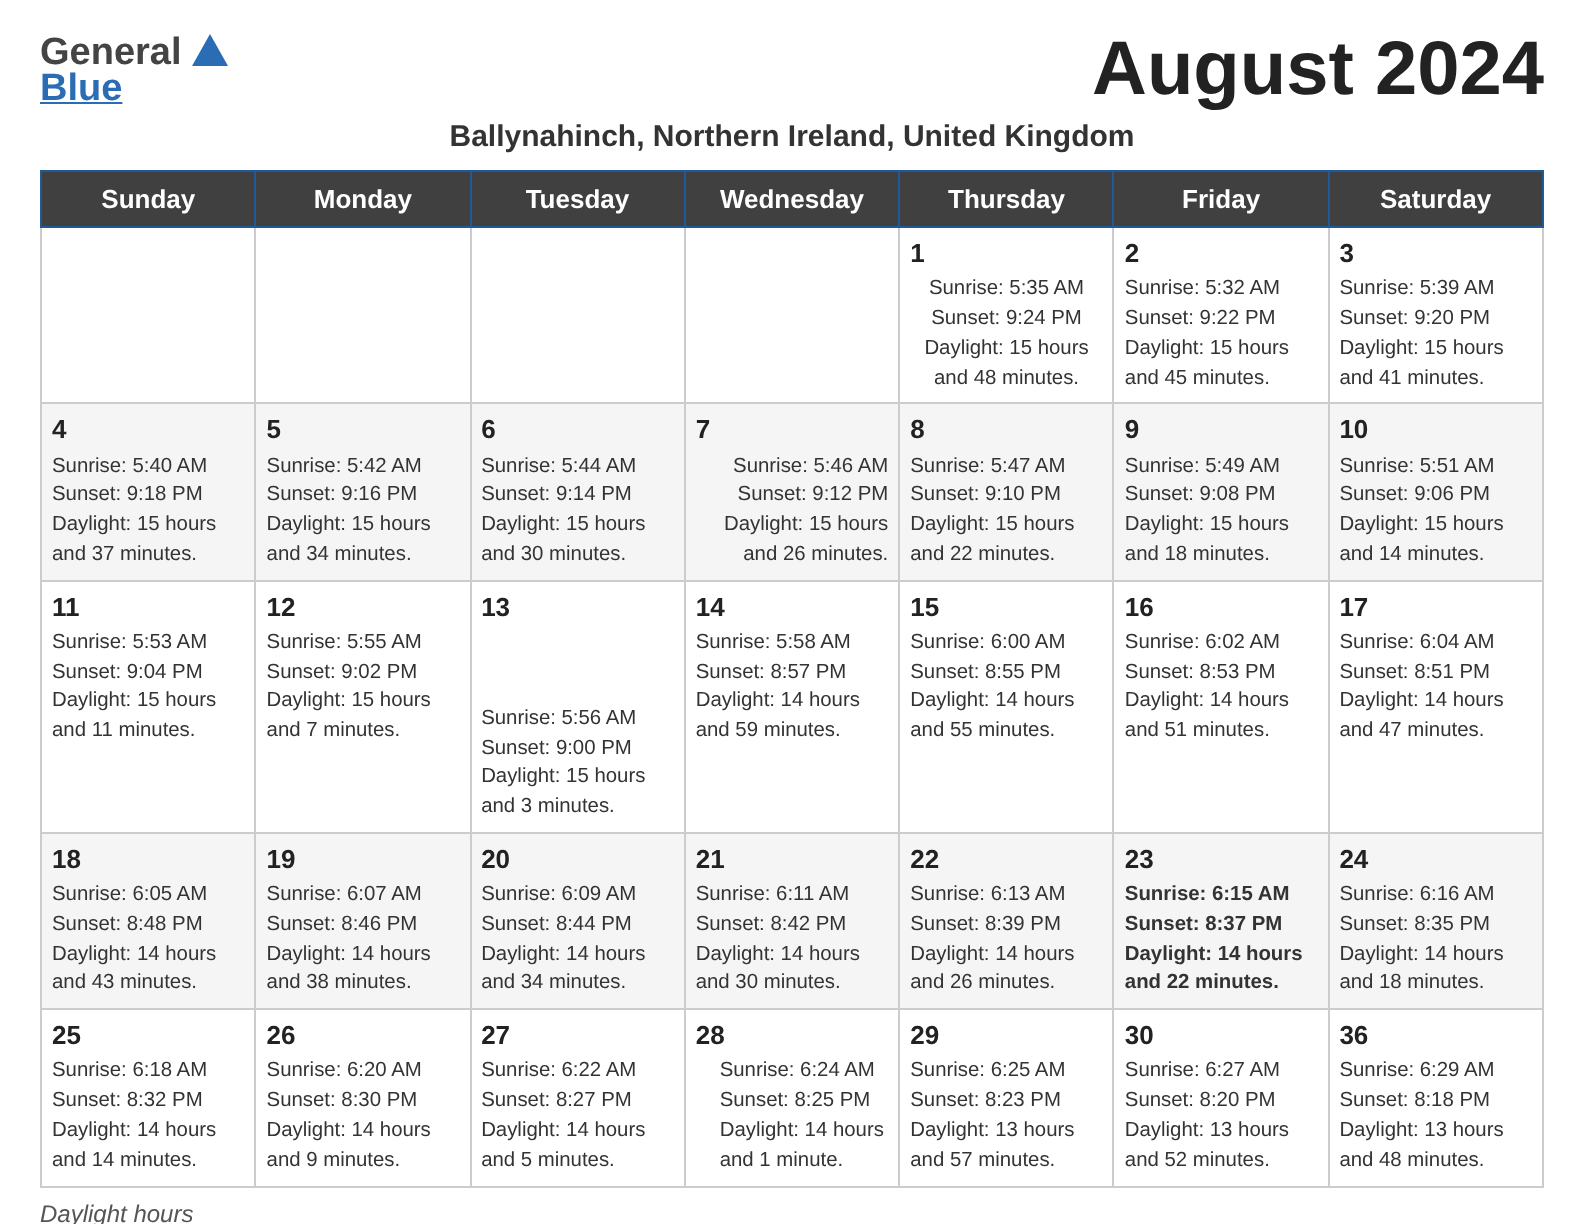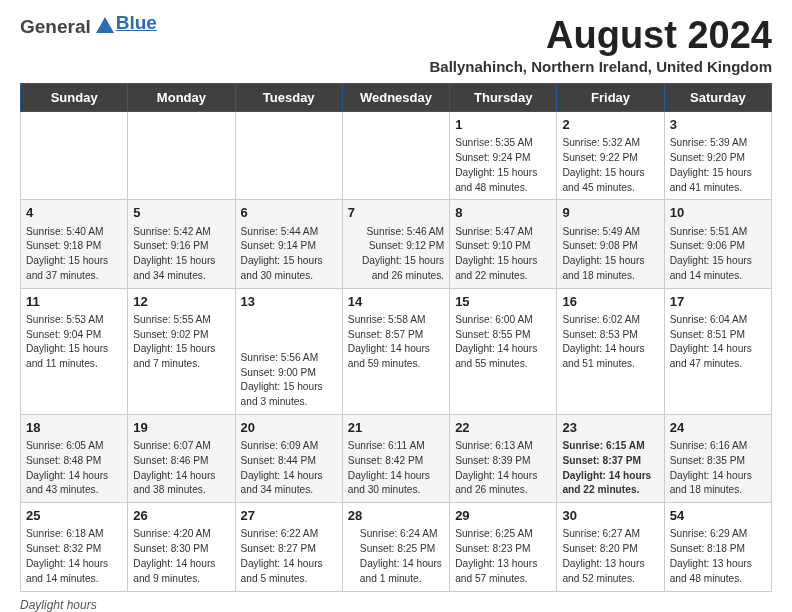--- a/index.html
+++ b/index.html
@@ -17,21 +17,21 @@
       margin-bottom: 4px;
     }
     .month-title {
       font-size: 38px;
       font-weight: bold;
       color: #222;
       text-align: right;
       line-height: 1;
     }
     .subtitle {
-      text-align: right;
+      text-align: center;
       font-size: 15px;
       font-weight: bold;
       color: #333;
       margin-bottom: 8px;
     }
     .calendar {
       width: 100%;
       border-collapse: collapse;
       border: 1px solid #bbb;
     }
@@ -67,21 +67,21 @@
     .day-info {
       color: #333;
       font-size: 10.2px;
       line-height: 1.45;
     }
     .empty-cell {
       background: #fff !important;
     }
     .logo-container {
       display: flex;
-      flex-direction: row;
+      flex-direction: column;
       align-items: flex-start;
     }
     .logo-row {
       display: flex;
       align-items: center;
     }
     .logo-general {
       font-size: 19px;
       font-weight: bold;
       color: #444;
@@ -133,21 +133,21 @@
       </tr>
   </thead>
   <tbody id="calendar-body">
   <tr>
         <td class="empty-cell"></td>
         <td class="empty-cell"></td>
         <td class="empty-cell"></td>
         <td class="empty-cell"></td>
         <td>
           <span class="day-number">1</span>
-          <div class="day-info" style="white-space: pre-line;">Sunrise: 5:35 AM
+          <div class="day-info" style="white-space: pre-line; text-align: center;">Sunrise: 5:35 AM
 Sunset: 9:24 PM
 Daylight: 15 hours
 and 48 minutes.</div>
         </td>
         <td>
           <span class="day-number">2</span>
           <div class="day-info" style="white-space: pre-line;">Sunrise: 5:32 AM
 Sunset: 9:22 PM
 Daylight: 15 hours
 and 45 minutes.</div>
@@ -316,21 +316,21 @@
       <tr>
         <td>
           <span class="day-number">25</span>
           <div class="day-info" style="white-space: pre-line;">Sunrise: 6:18 AM
 Sunset: 8:32 PM
 Daylight: 14 hours
 and 14 minutes.</div>
         </td>
         <td>
           <span class="day-number">26</span>
-          <div class="day-info" style="white-space: pre-line;">Sunrise: 4:20 AM
+          <div class="day-info" style="white-space: pre-line;">Sunrise: 6:20 AM
 Sunset: 8:30 PM
 Daylight: 14 hours
 and 9 minutes.</div>
         </td>
         <td>
           <span class="day-number">27</span>
           <div class="day-info" style="white-space: pre-line;">Sunrise: 6:22 AM
 Sunset: 8:27 PM
 Daylight: 14 hours
 and 5 minutes.</div>
@@ -350,21 +350,21 @@
 and 57 minutes.</div>
         </td>
         <td>
           <span class="day-number">30</span>
           <div class="day-info" style="white-space: pre-line;">Sunrise: 6:27 AM
 Sunset: 8:20 PM
 Daylight: 13 hours
 and 52 minutes.</div>
         </td>
         <td>
-          <span class="day-number">54</span>
+          <span class="day-number">36</span>
           <div class="day-info" style="white-space: pre-line;">Sunrise: 6:29 AM
 Sunset: 8:18 PM
 Daylight: 13 hours
 and 48 minutes.</div>
         </td>
       </tr>
     </tbody>
 </table>
 
 <div class="footer-note">

